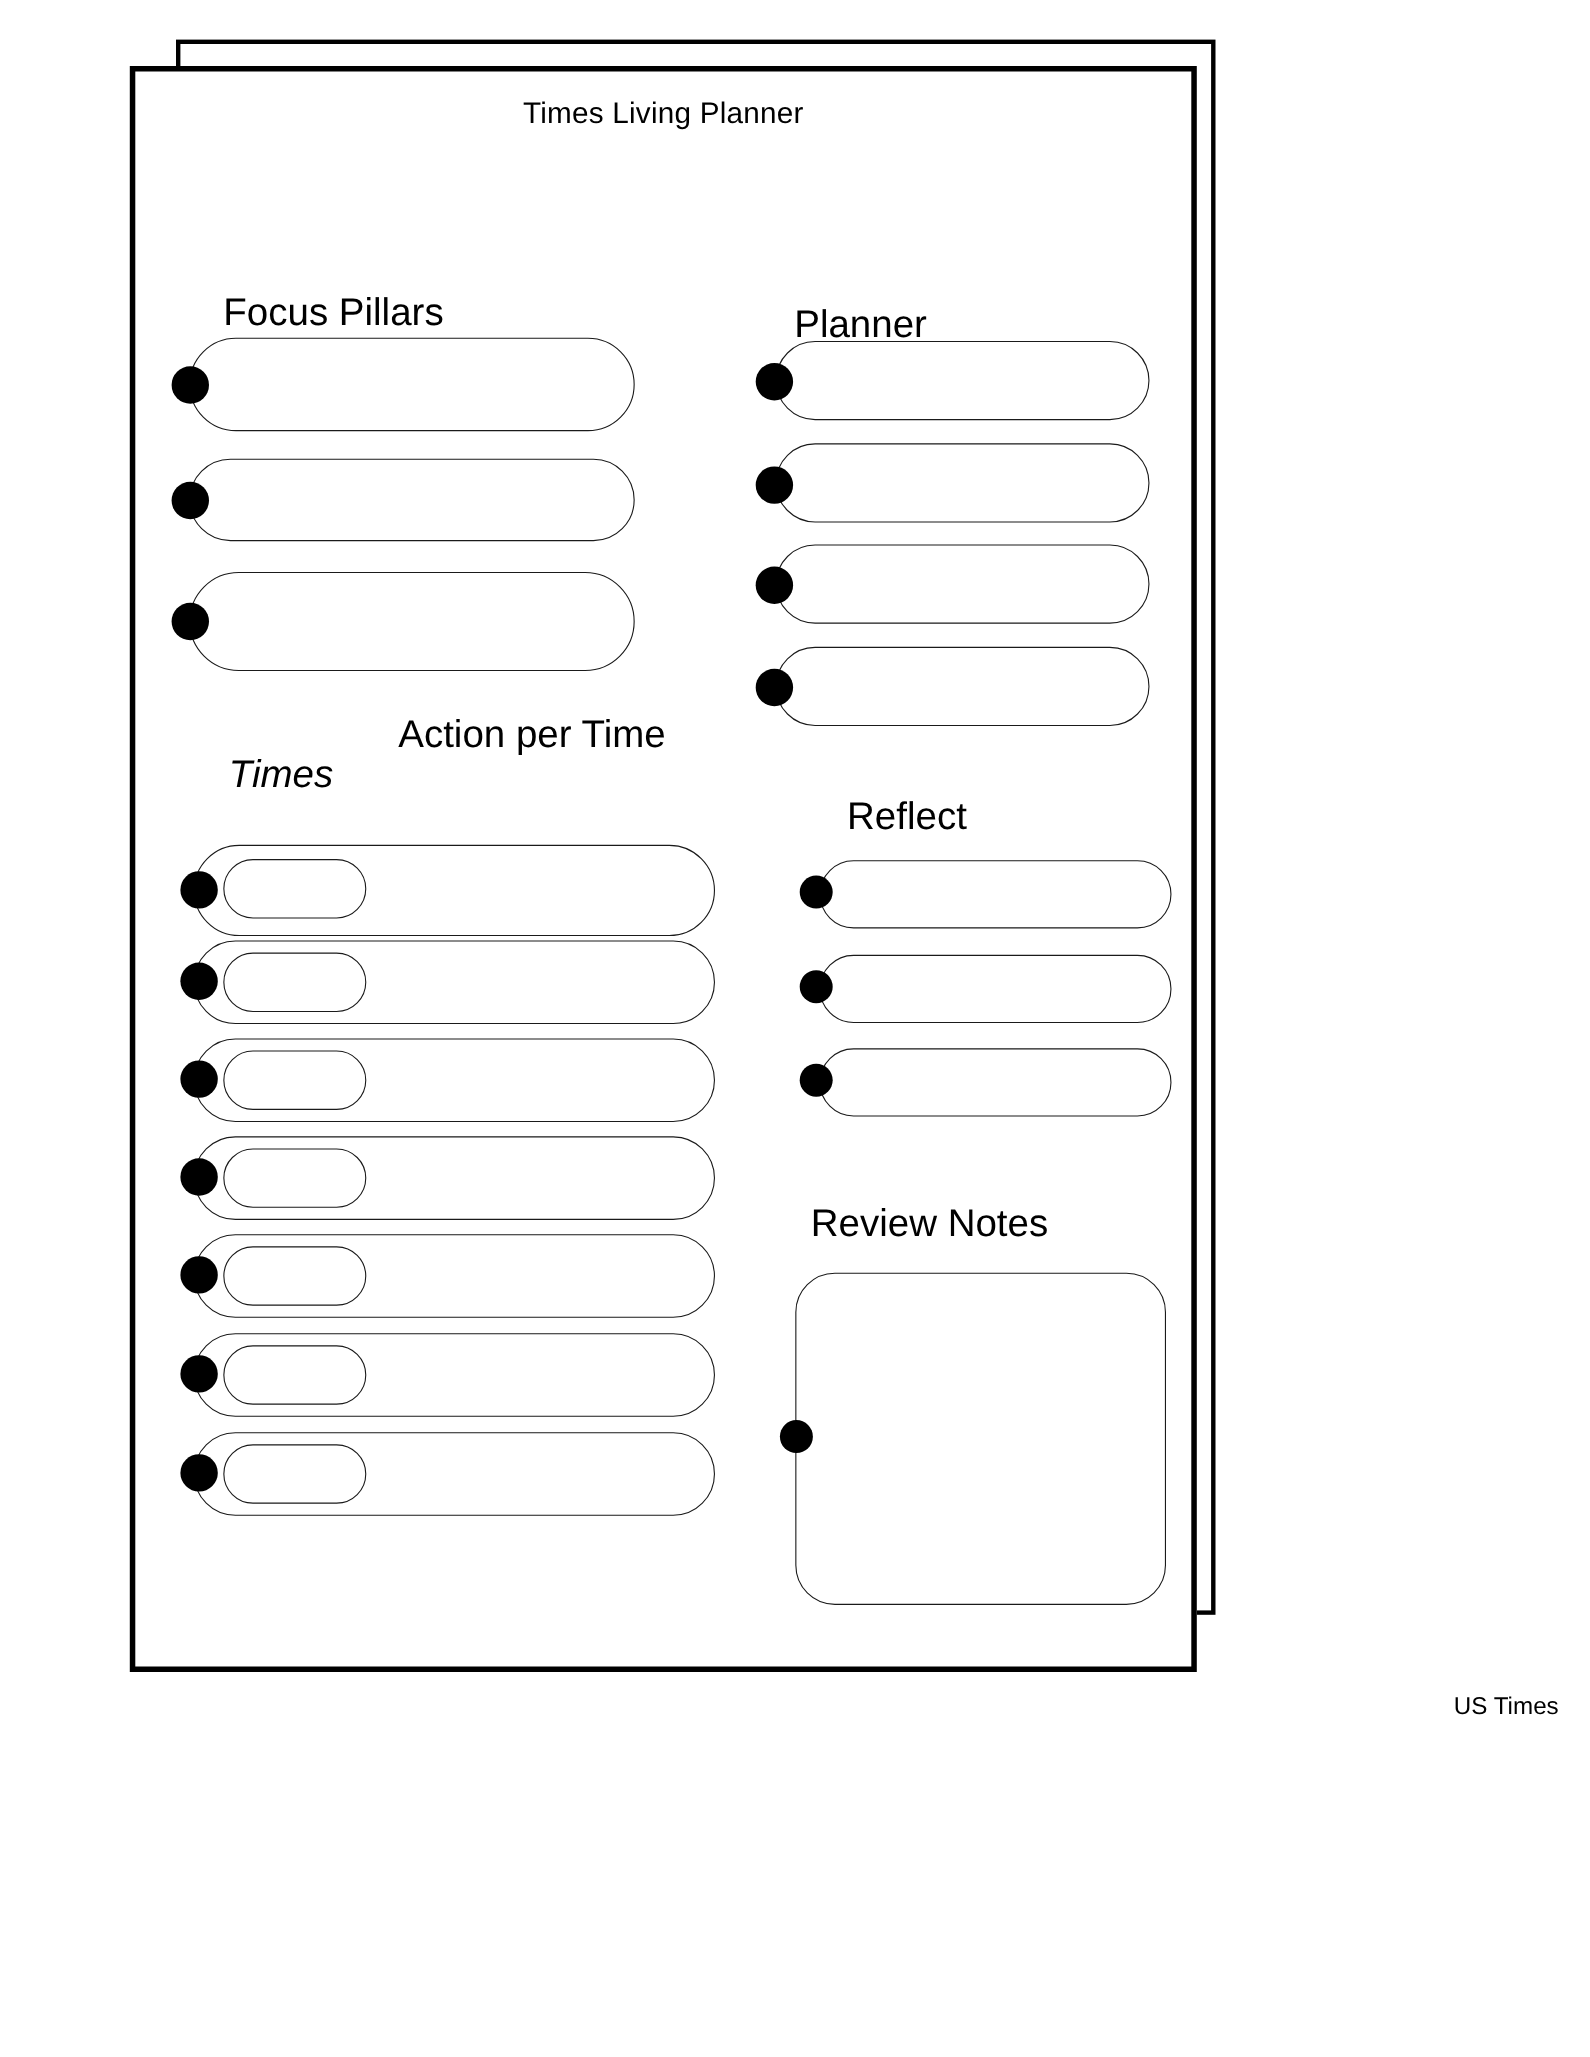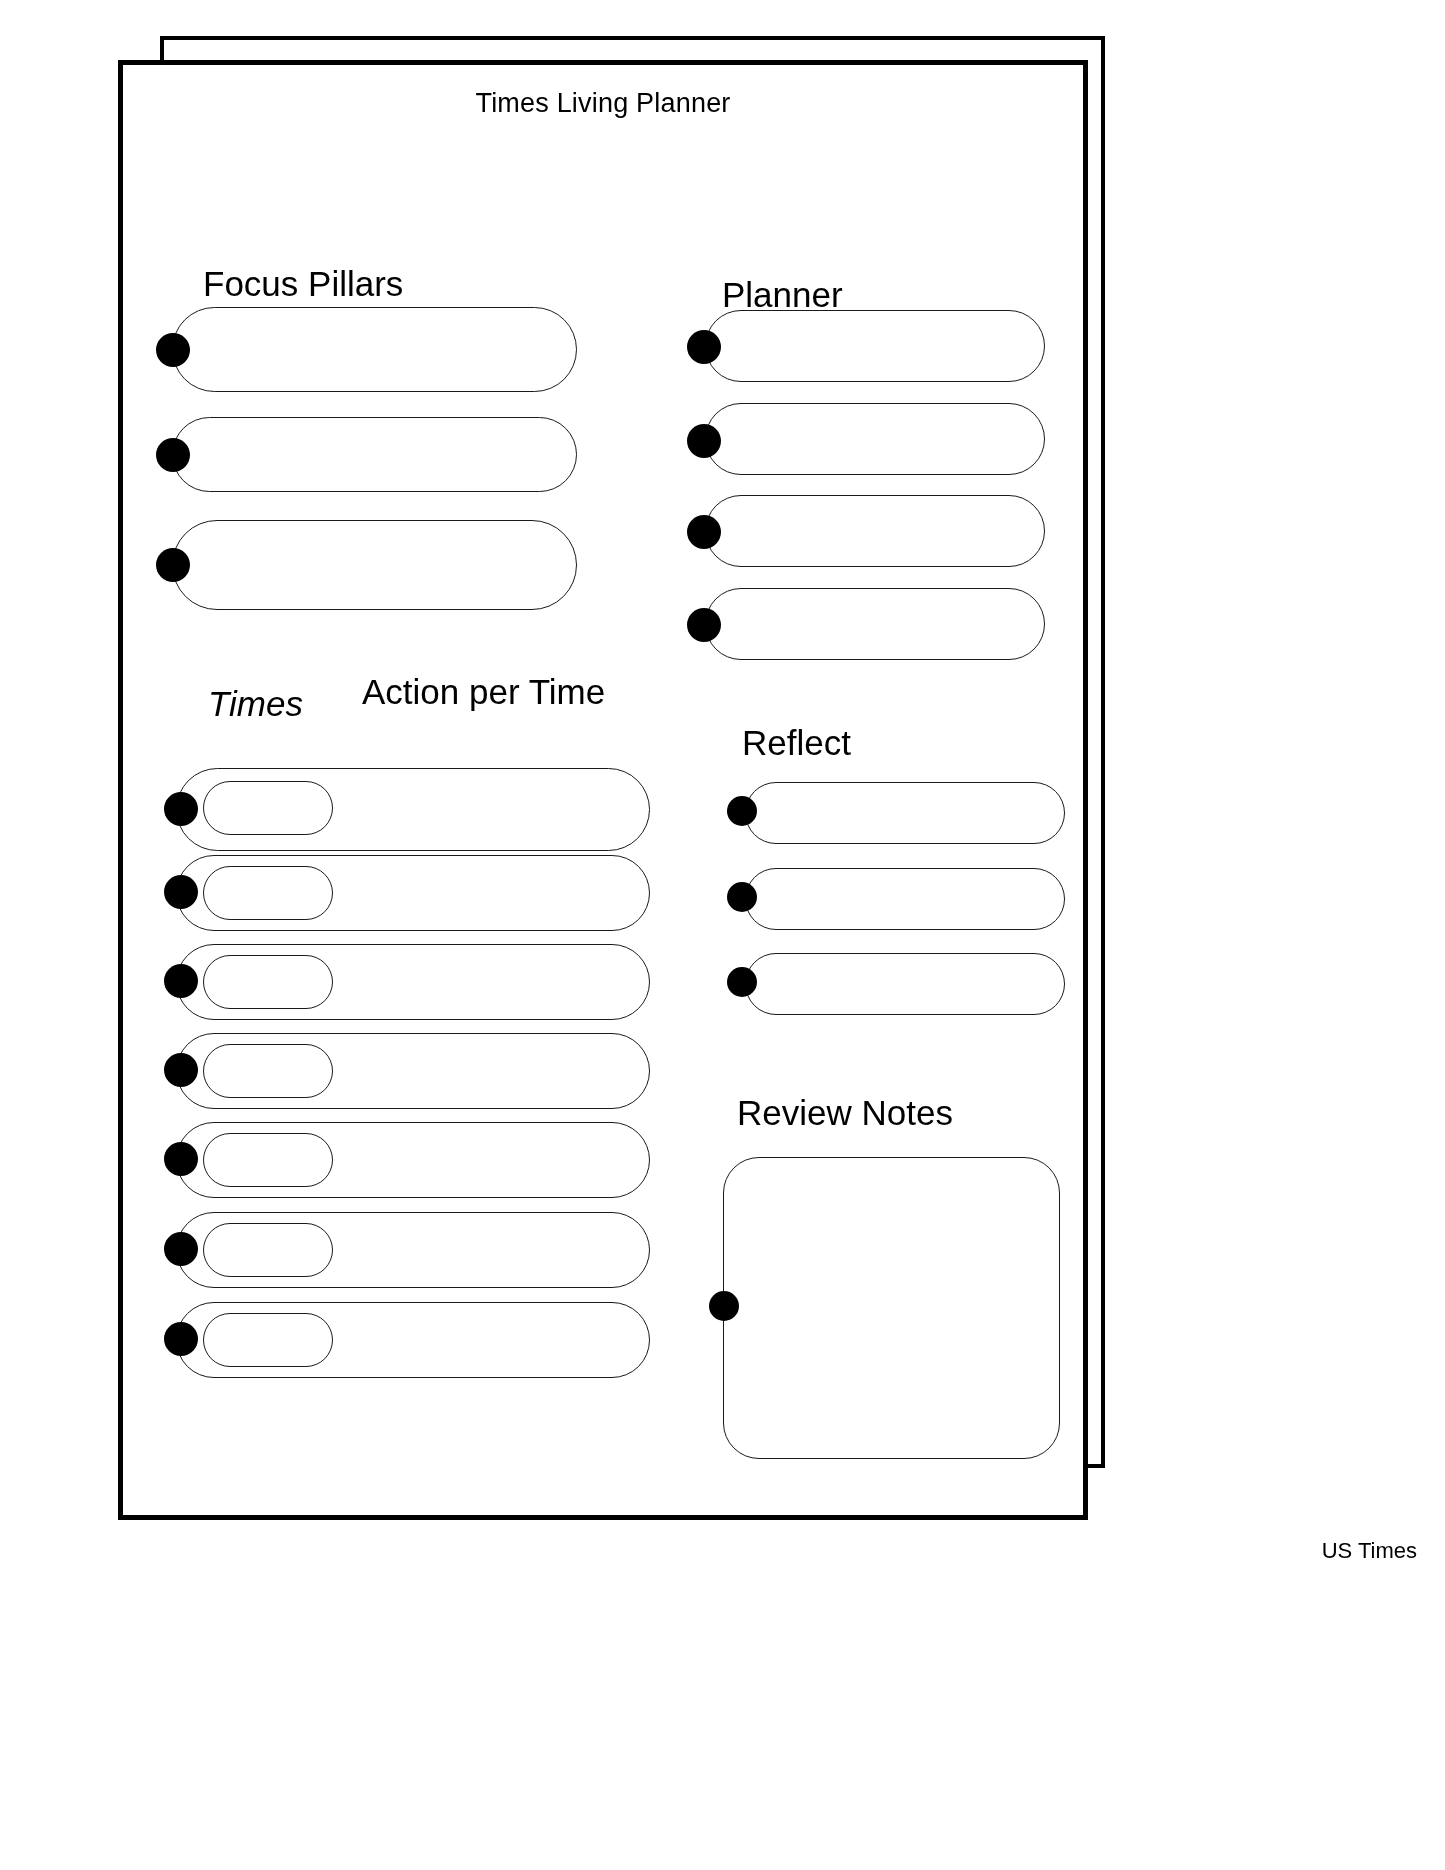--- a/index.html
+++ b/index.html
@@ -139,21 +139,21 @@
   <div class="pill round" style="width:340px; height:72px;"></div>
   <div class="bullet" style="left:-18px; top:20px;"></div>
 </div>
 
 <div class="field-row" style="left:705px; top:588px; width:340px; height:72px;">
   <div class="pill round" style="width:340px; height:72px;"></div>
   <div class="bullet" style="left:-18px; top:20px;"></div>
 </div>
 
 <div class="section-title" style="left:208px; top:684px;font-style:italic;">Times</div>
-<div class="section-title" style="left:362px; top:672px;">Action per Time</div>
+<div class="section-title" style="left:362px; top:648px;">Action per Time</div>
 
 <div class="field-row" style="left:176px; top:768px; width:474px; height:83px;">
   <div class="pill soft" style="width:474px; height:83px;"></div>
   <div class="inner-pill" style="left:27px; top:13px; width:130px; height:54px;"></div>
   <div class="bullet" style="left:-12px; top:24px;"></div>
 </div>
 
 <div class="field-row" style="left:176px; top:855px; width:474px; height:76px;">
   <div class="pill soft" style="width:474px; height:76px;"></div>
   <div class="inner-pill" style="left:27px; top:11px; width:130px; height:54px;"></div>
@@ -183,21 +183,21 @@
   <div class="inner-pill" style="left:27px; top:11px; width:130px; height:54px;"></div>
   <div class="bullet" style="left:-12px; top:20px;"></div>
 </div>
 
 <div class="field-row" style="left:176px; top:1302px; width:474px; height:76px;">
   <div class="pill soft" style="width:474px; height:76px;"></div>
   <div class="inner-pill" style="left:27px; top:11px; width:130px; height:54px;"></div>
   <div class="bullet" style="left:-12px; top:20px;"></div>
 </div>
 
-<div class="section-title" style="left:742px; top:723px;">Reflect</div>
+<div class="section-title" style="left:770px; top:723px;">Reflect</div>
 
 <div class="field-row" style="left:745px; top:782px; width:320px; height:62px;">
   <div class="pill soft" style="width:320px; height:62px; border-radius:34px;"></div>
   <div class="bullet" style="left:-18px; top:14px; width:30px; height:30px;"></div>
 </div>
 
 <div class="field-row" style="left:745px; top:868px; width:320px; height:62px;">
   <div class="pill soft" style="width:320px; height:62px; border-radius:34px;"></div>
   <div class="bullet" style="left:-18px; top:14px; width:30px; height:30px;"></div>
 </div>

